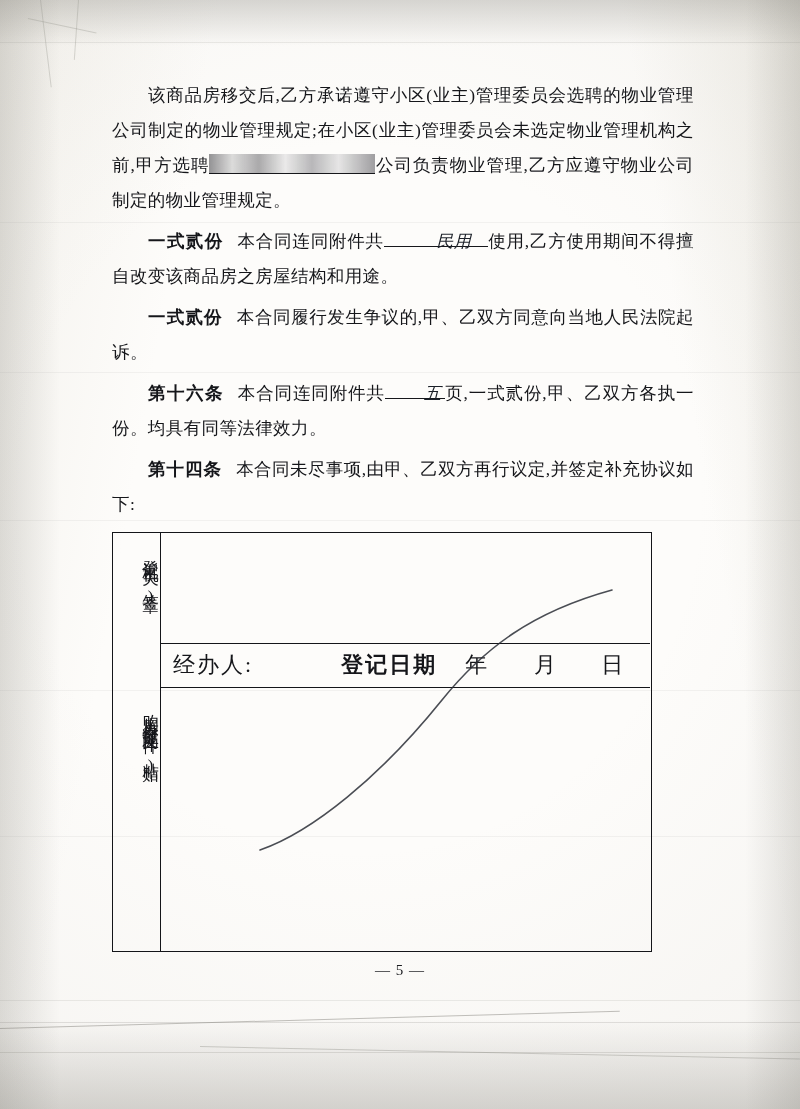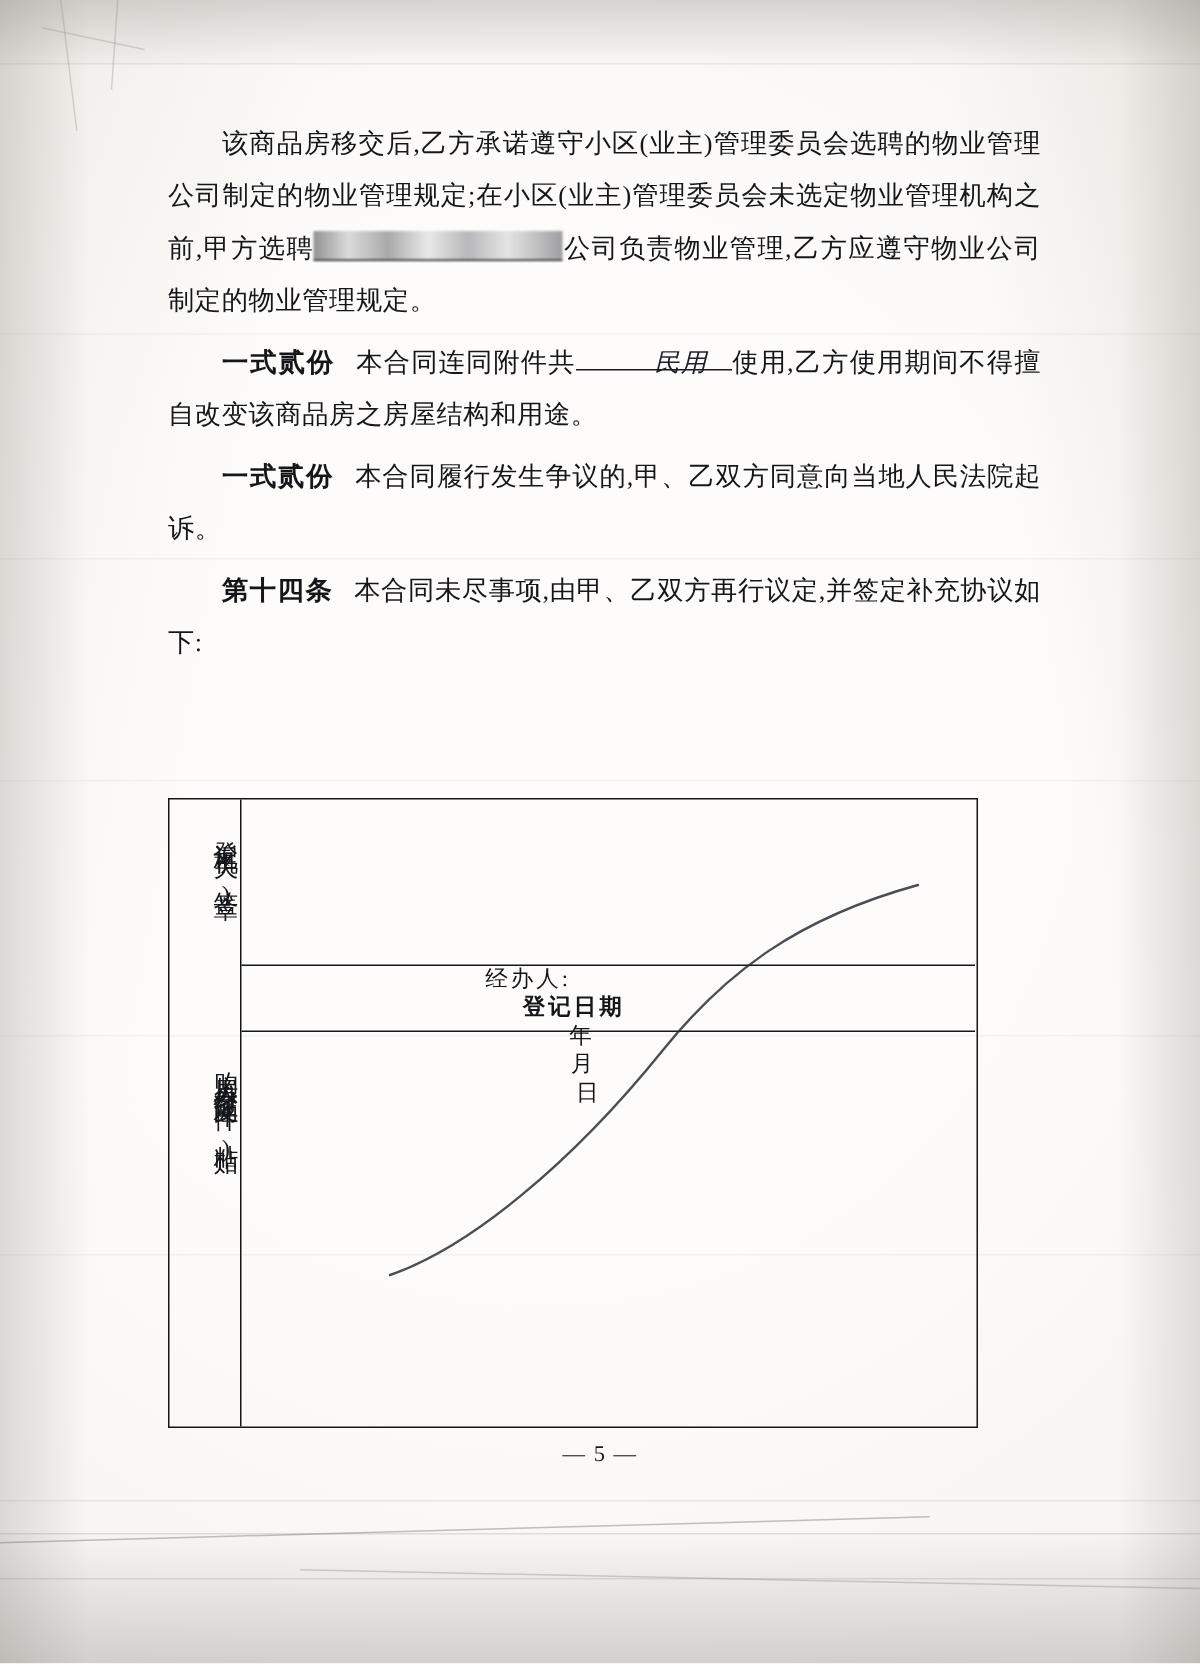--- a/index.html
+++ b/index.html
@@ -181,24 +181,23 @@
     border-top: 1.6px solid #141519;
   }
   .meta-row {
     position: absolute;
     left: 48px;
     top: 110px;
     width: 489px;
     height: 44px;
     display: flex;
     align-items: center;
-    font-size: 15px;
+    font-size: 22px;
     color: #15161a;
     letter-spacing: 2px;
-    flex-direction: column;
   }
   .meta-cell { padding-left: 12px; }
   .meta-cell.operator { width: 176px; }
   .meta-cell.regdate { width: 126px; font-weight: bold; }
   .meta-cell.year { width: 64px; }
   .meta-cell.month { width: 62px; }
   .meta-cell.day { width: 55px; }
 
   
   .pen-overlay {
@@ -257,20 +256,23 @@
     </p>
 
     <p class="para indent">
       <span class="artnum">一式贰份</span><span>本合同连同附件共</span><span class="fill-blank"><span class="hand">民用</span></span><span>使用,乙方使用期间不得擅自改变该商品房之房屋结构和用途。</span>
     </p>
 
     <p class="para indent">
       <span class="artnum">一式贰份</span><span>本合同履行发生争议的,甲、乙双方同意向当地人民法院起诉。</span>
     </p>
 
+    <p class="para indent">
+      <span class="artnum">第十六条</span><span>本合同连同附件共</span><span class="fill-blank narrow"><span class="hand">五</span></span><span>页,一式贰份,甲、乙双方各执一份。均具有同等法律效力。</span>
+    </p>
 
     <p class="para indent">
       <span class="artnum">第十四条</span><span>本合同未尽事项,由甲、乙双方再行议定,并签定补充协议如下:</span>
     </p>
 
   </div>
 
   <div class="table-wrap">
     <div class="tbl-col-left"></div>
 

